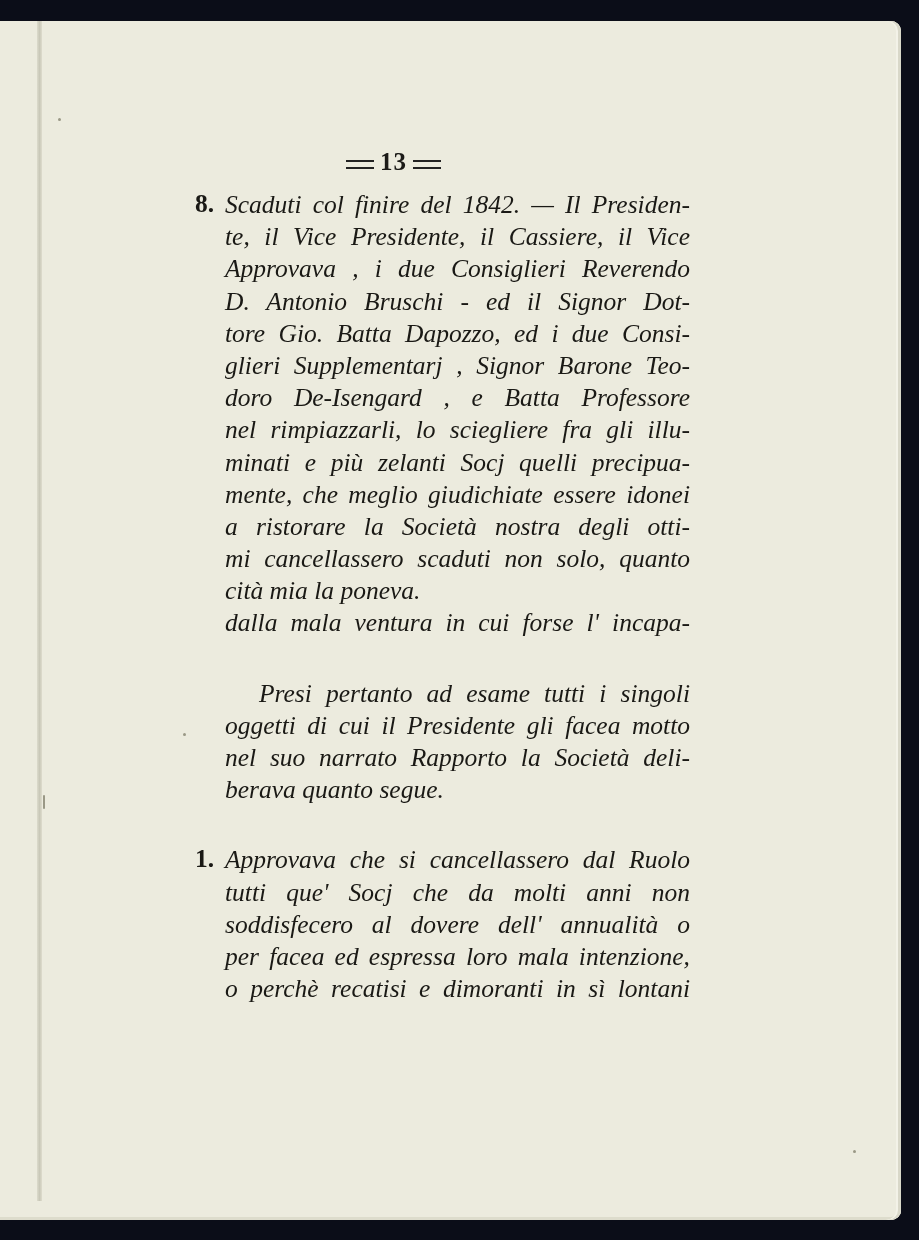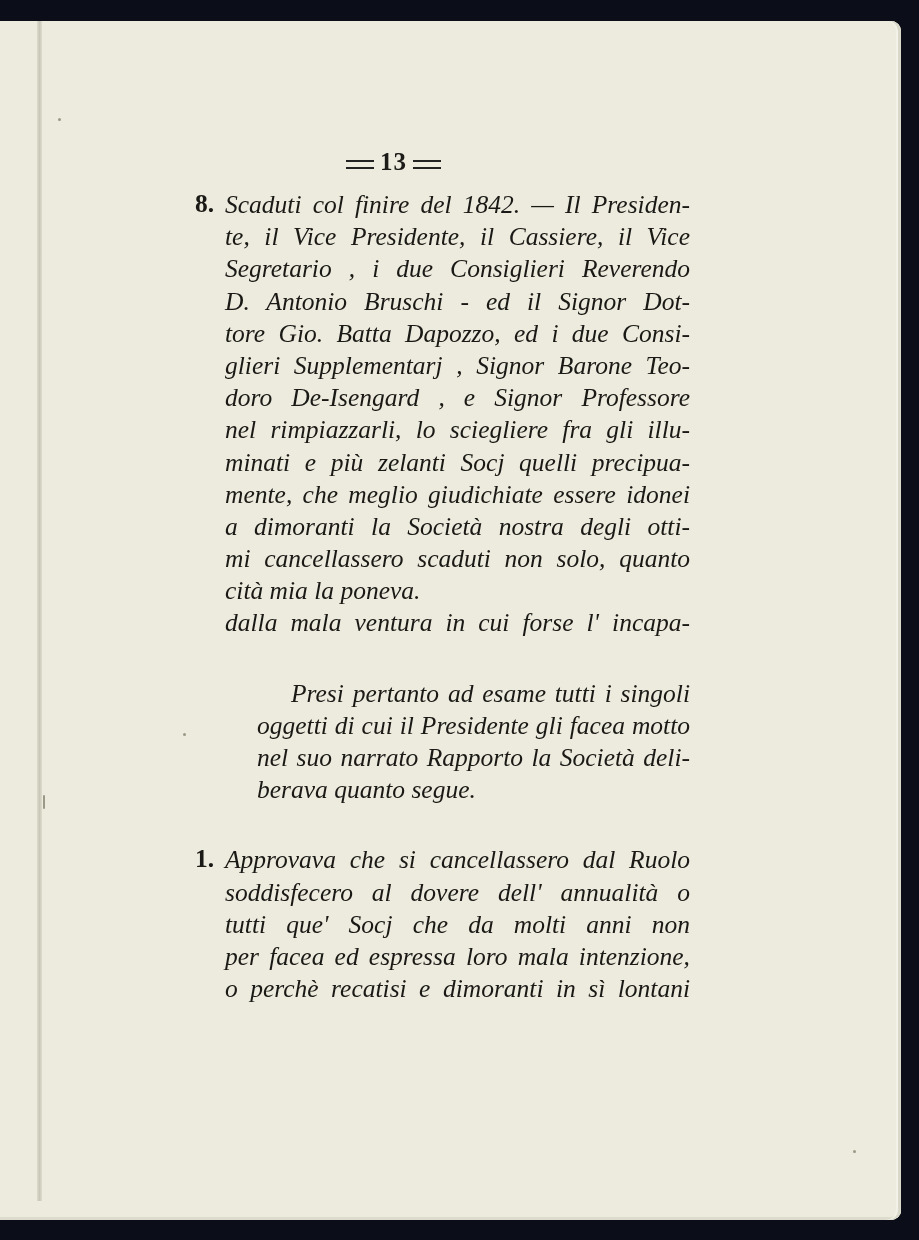--- a/index.html
+++ b/index.html
@@ -20,21 +20,21 @@
     }
     .folio {
       position: absolute; left: 0; width: 787px; top: 148px; text-align: center;
       font-size: 25px; font-weight: bold; color: #1c1b18; letter-spacing: 1px;
     }
     .dash { display:inline-block; width: 28px; height: 5px; border-top: 2px solid #222; border-bottom: 2px solid #222; vertical-align: middle; margin: 0 6px; }
     .text { position: absolute; left: 225px; top: 189px; width: 465px; color: #1a1915; font-size: 25.5px; }
     .line { height: 32.2px; line-height: 32px; white-space: nowrap; text-align: justify; text-align-last: justify; font-style: italic; }
     .line.last { text-align-last: left; }
     .num { position: absolute; left: -30px; font-weight: bold; }
-    .italic .line { font-style: italic; margin-left: 32px; }
+    .italic .line { font-style: italic; }
     .gap1 { height: 38px; }
     .gap2 { height: 38px; }
     .italic .first { padding-left: 34px; }
     .speck { position: absolute; width: 3px; height: 3px; border-radius: 50%; background: #9a9886; }
   </style>
 </head>
 <body>
 
 <div class="page"></div>
 <div class="gutter"></div>
@@ -46,46 +46,46 @@
 
 <div class="folio">
   <span class="dash"></span><span>13</span><span class="dash"></span>
 </div>
 
 <div class="text">
   <div style="position:relative">
     <span class="num">8.</span>
     <div class="line">Scaduti col finire del 1842. — Il Presiden-</div>
     <div class="line">te, il Vice Presidente, il Cassiere, il Vice</div>
-    <div class="line">Segretario , i due Consiglieri Reverendo</div>
+    <div class="line">Approvava , i due Consiglieri Reverendo</div>
     <div class="line">D. Antonio Bruschi - ed il Signor Dot-</div>
     <div class="line">tore Gio. Batta Dapozzo, ed i due Consi-</div>
     <div class="line">glieri Supplementarj , Signor Barone Teo-</div>
-    <div class="line">doro De-Isengard , e Signor Professore</div>
+    <div class="line">doro De-Isengard , e Batta Professore</div>
     <div class="line">nel rimpiazzarli, lo sciegliere fra gli illu-</div>
     <div class="line">minati e più zelanti Socj quelli precipua-</div>
     <div class="line">mente, che meglio giudichiate essere idonei</div>
-    <div class="line">a dimoranti la Società nostra degli otti-</div>
+    <div class="line">a ristorare la Società nostra degli otti-</div>
     <div class="line">mi cancellassero scaduti non solo, quanto</div>
     <div class="line last">cità mia la poneva.</div>
     <div class="line">dalla mala ventura in cui forse l' incapa-</div>
   </div>
 
   <div class="gap1"></div>
 
   <div class="italic">
     <div class="line first">Presi pertanto ad esame tutti i singoli</div>
     <div class="line">oggetti di cui il Presidente gli facea motto</div>
     <div class="line">nel suo narrato Rapporto la Società deli-</div>
     <div class="line last">berava quanto segue.</div>
   </div>
 
   <div class="gap2"></div>
 
   <div style="position:relative">
     <span class="num">1.</span>
     <div class="line">Approvava che si cancellassero dal Ruolo</div>
+    <div class="line">tutti que' Socj che da molti anni non</div>
     <div class="line">soddisfecero al dovere dell' annualità o</div>
-    <div class="line">tutti que' Socj che da molti anni non</div>
     <div class="line">per facea ed espressa loro mala intenzione,</div>
     <div class="line">o perchè recatisi e dimoranti in sì lontani</div>
   </div>
 </div>
 
 </body></html>

